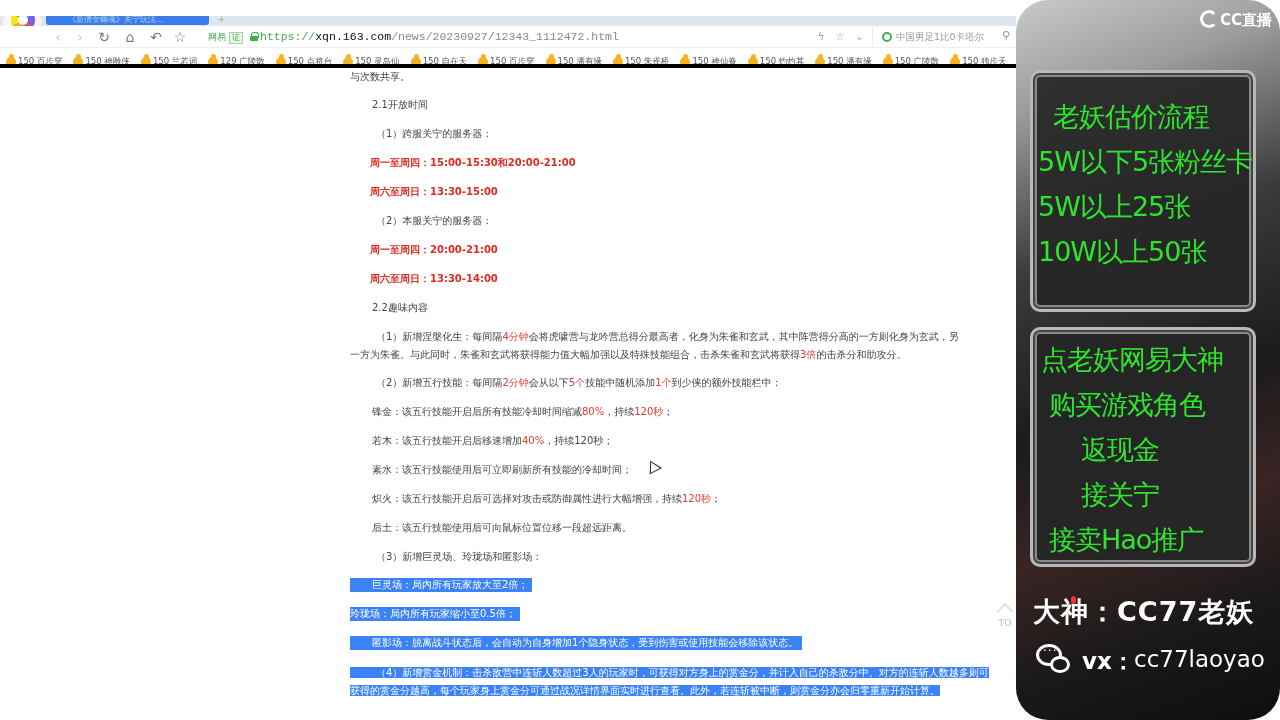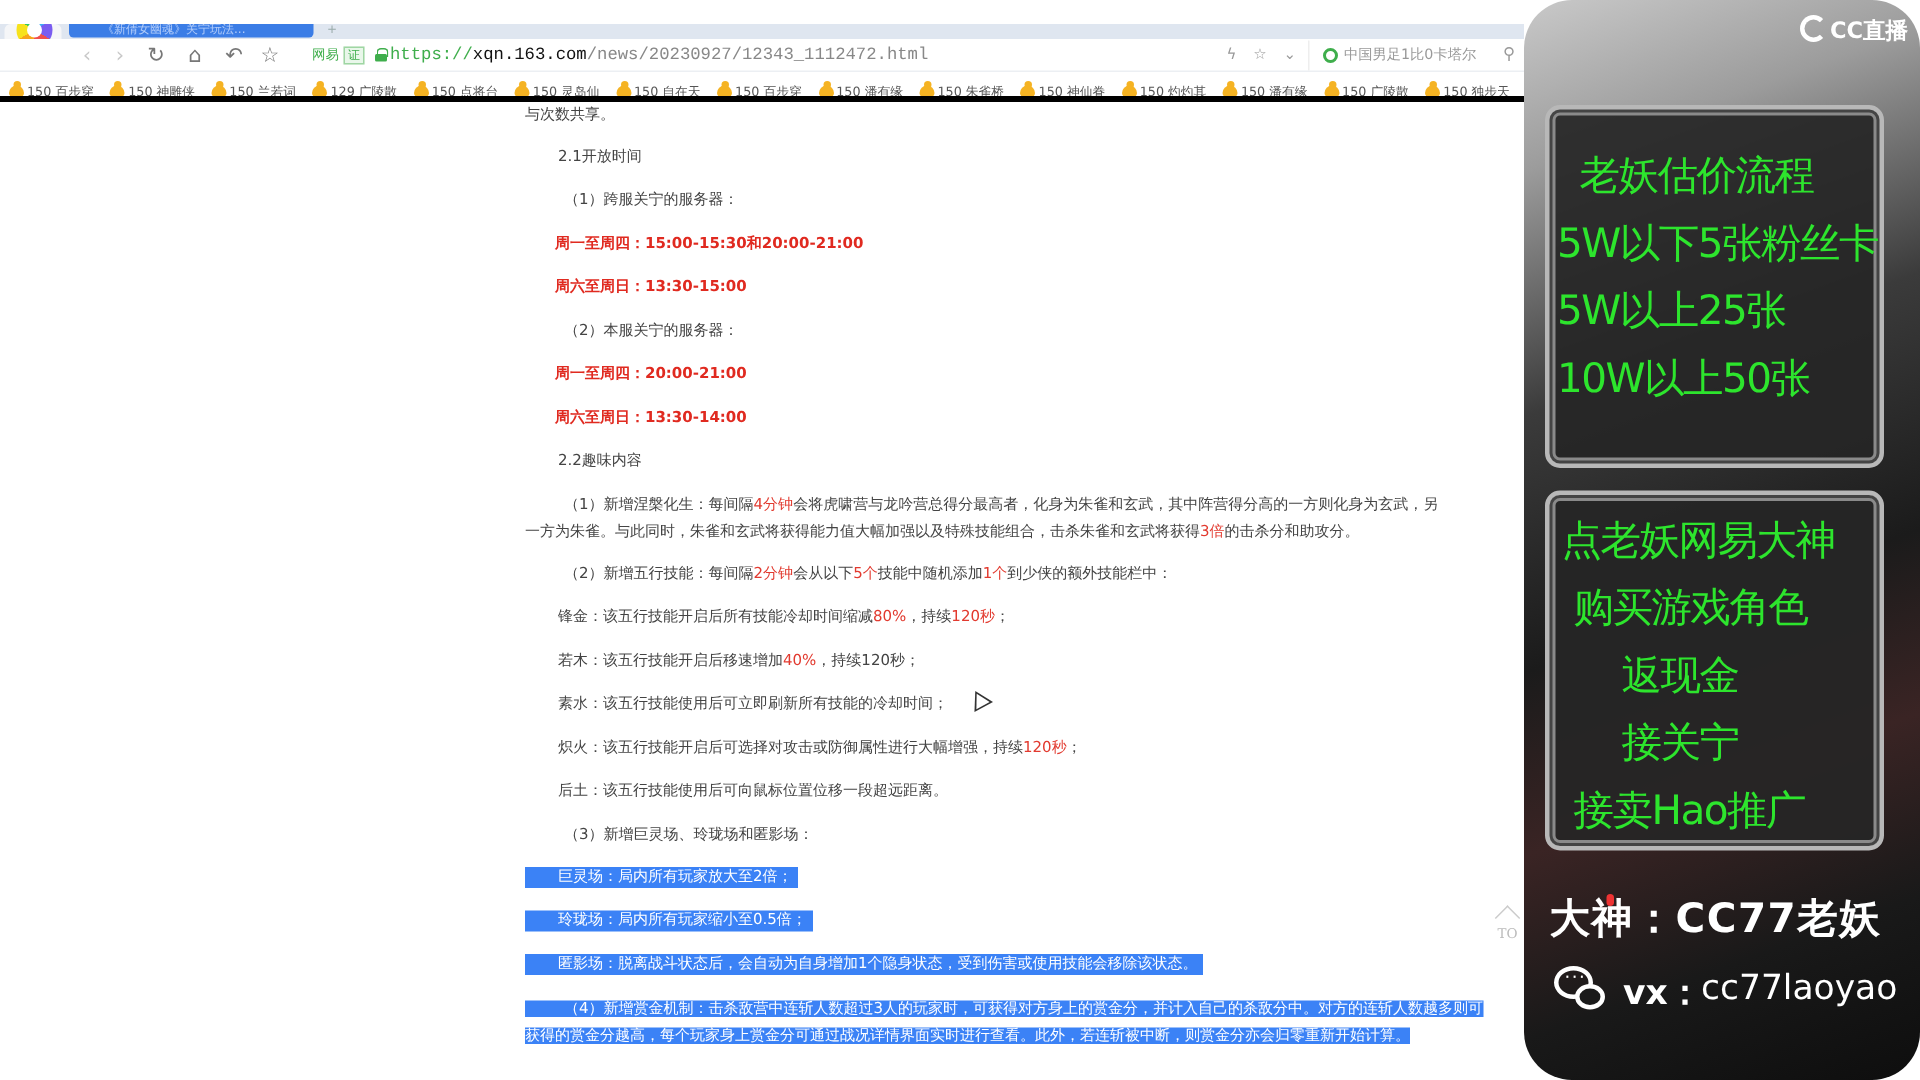--- a/index.html
+++ b/index.html
@@ -141,21 +141,21 @@
 
     <div class="p ind" style="top:337px"><span>锋金：该五行技能开启后所有技能冷却时间缩减</span><span class="red">80%</span><span>，持续</span><span class="red">120秒</span><span>；</span></div>
     <div class="p ind" style="top:366px"><span>若木：该五行技能开启后移速增加</span><span class="red">40%</span><span>，持续120秒；</span></div>
     <div class="p ind" style="top:395px"><span>素水：该五行技能使用后可立即刷新所有技能的冷却时间；</span></div>
     <div class="p ind" style="top:424px"><span>炽火：该五行技能开启后可选择对攻击或防御属性进行大幅增强，持续</span><span class="red">120秒</span><span>；</span></div>
     <div class="p ind" style="top:453px"><span>后土：该五行技能使用后可向鼠标位置位移一段超远距离。</span></div>
 
     <div class="p ind2" style="top:482px">（3）新增巨灵场、玲珑场和匿影场：</div>
 
     <div class="p hl" style="top:510px;padding-left:22px;padding-right:4px">巨灵场：局内所有玩家放大至2倍；</div>
-    <div class="p hl" style="top:539px;padding-left:22px;padding-right:4px">玲珑场：局内所有玩家缩小至0.5倍；</div>
+    <div class="p hl" style="top:539px;padding-right:4px">玲珑场：局内所有玩家缩小至0.5倍；</div>
     <div class="p hl" style="top:568px;padding-left:22px;padding-right:4px">匿影场：脱离战斗状态后，会自动为自身增加1个隐身状态，受到伤害或使用技能会移除该状态。</div>
 
     <div class="p wrap" style="top:596px"><span class="hl" style="padding-left:26px">（4）新增赏金机制：击杀敌营中连斩人数超过3人的玩家时，可获得对方身上的赏金分，并计入自己的杀敌分中。对方的连斩人数越多则可获得的赏金分越高，每个玩家身上赏金分可通过战况详情界面实时进行查看。此外，若连斩被中断，则赏金分亦会归零重新开始计算。</span></div>
   </div>
 
   <div id="cursor"></div>
   <div id="to-top">
       <div class="arrow"></div>
       <div>TO</div>
     </div>

